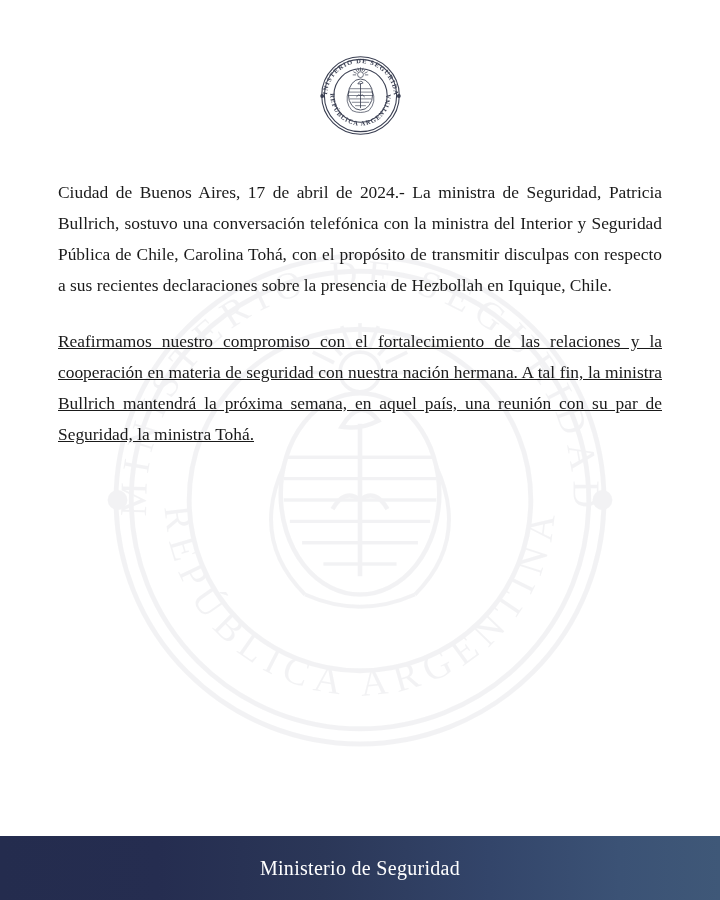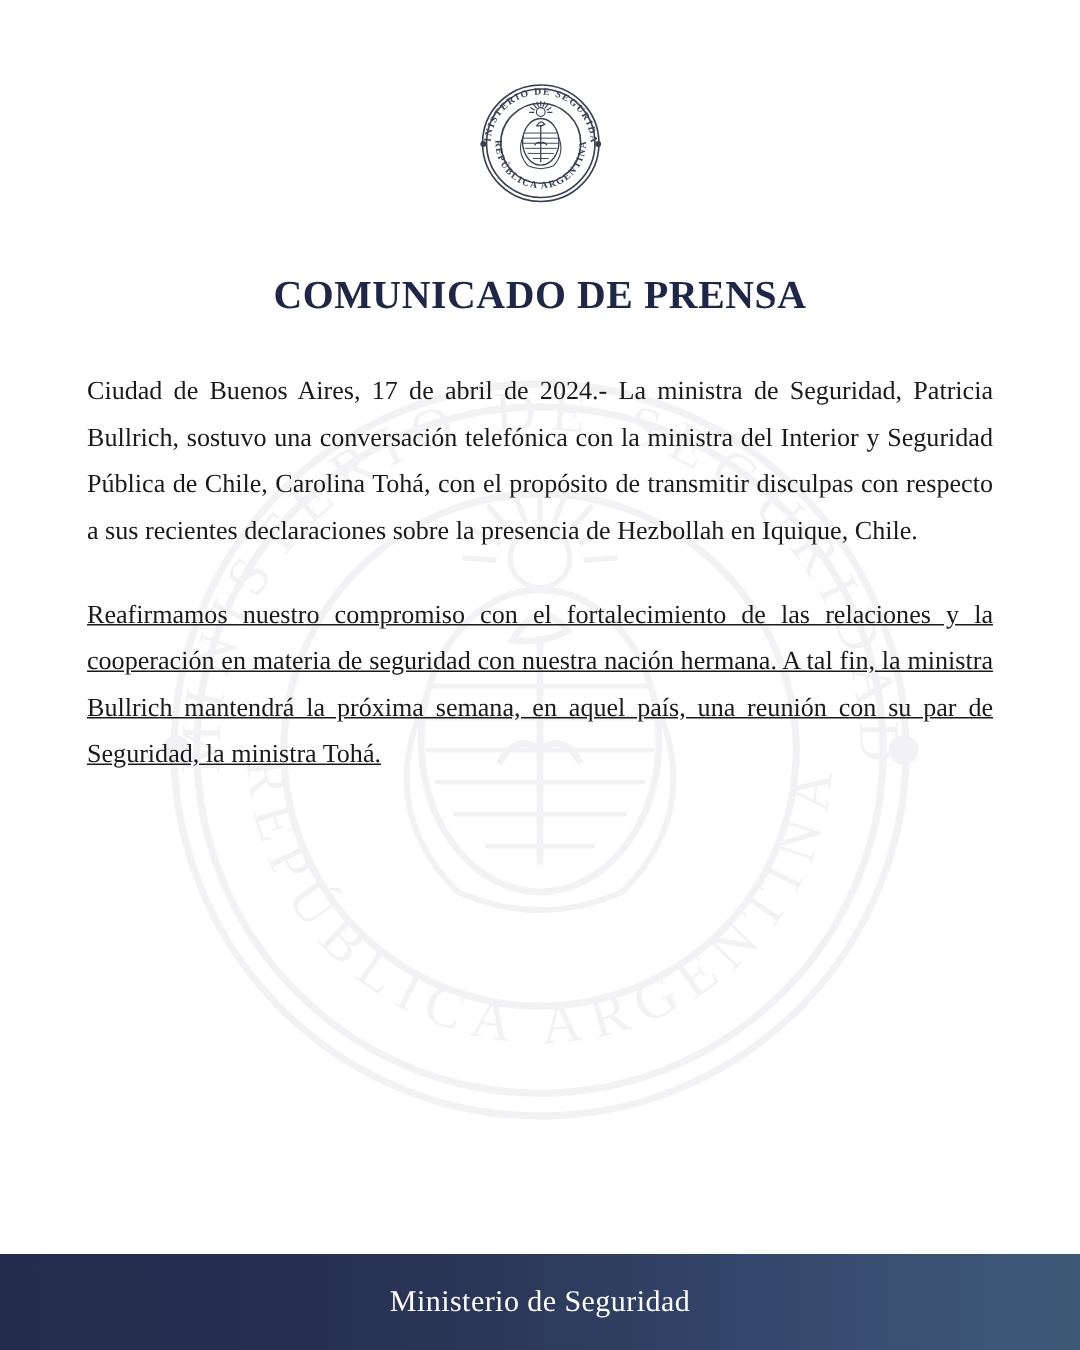--- a/index.html
+++ b/index.html
@@ -229,21 +229,20 @@
 
         <g stroke="#3a3f52" stroke-width="3" fill="none">
           <path d="M 152,180 q -20,46 13,82"></path>
           <path d="M 248,180 q 20,46 -13,82"></path>
           <path d="M 165,262 q 35,16 70,0"></path>
         </g>
       </svg>
     </span>
   </div>
 
-  <h1 class="doc-title">COMUNICADO DE PRENSA</h1>
 
   <div class="body-copy">
     <p class="para">Ciudad de Buenos Aires, 17 de abril de 2024.- La ministra de Seguridad, Patricia Bullrich, sostuvo una conversación telefónica con la ministra del Interior y Seguridad Pública de Chile, Carolina Tohá, con el propósito de transmitir disculpas con respecto a sus recientes declaraciones sobre la presencia de Hezbollah en Iquique, Chile.</p>
     <p class="para">Reafirmamos nuestro compromiso con el fortalecimiento de las relaciones y la cooperación en materia de seguridad con nuestra nación hermana. A tal fin, la ministra Bullrich mantendrá la próxima semana, en aquel país, una reunión con su par de Seguridad, la ministra Tohá.</p>
   </div>
 
   <div class="footer-bar">
     <span class="footer-text">Ministerio de Seguridad</span>
   </div>
 

